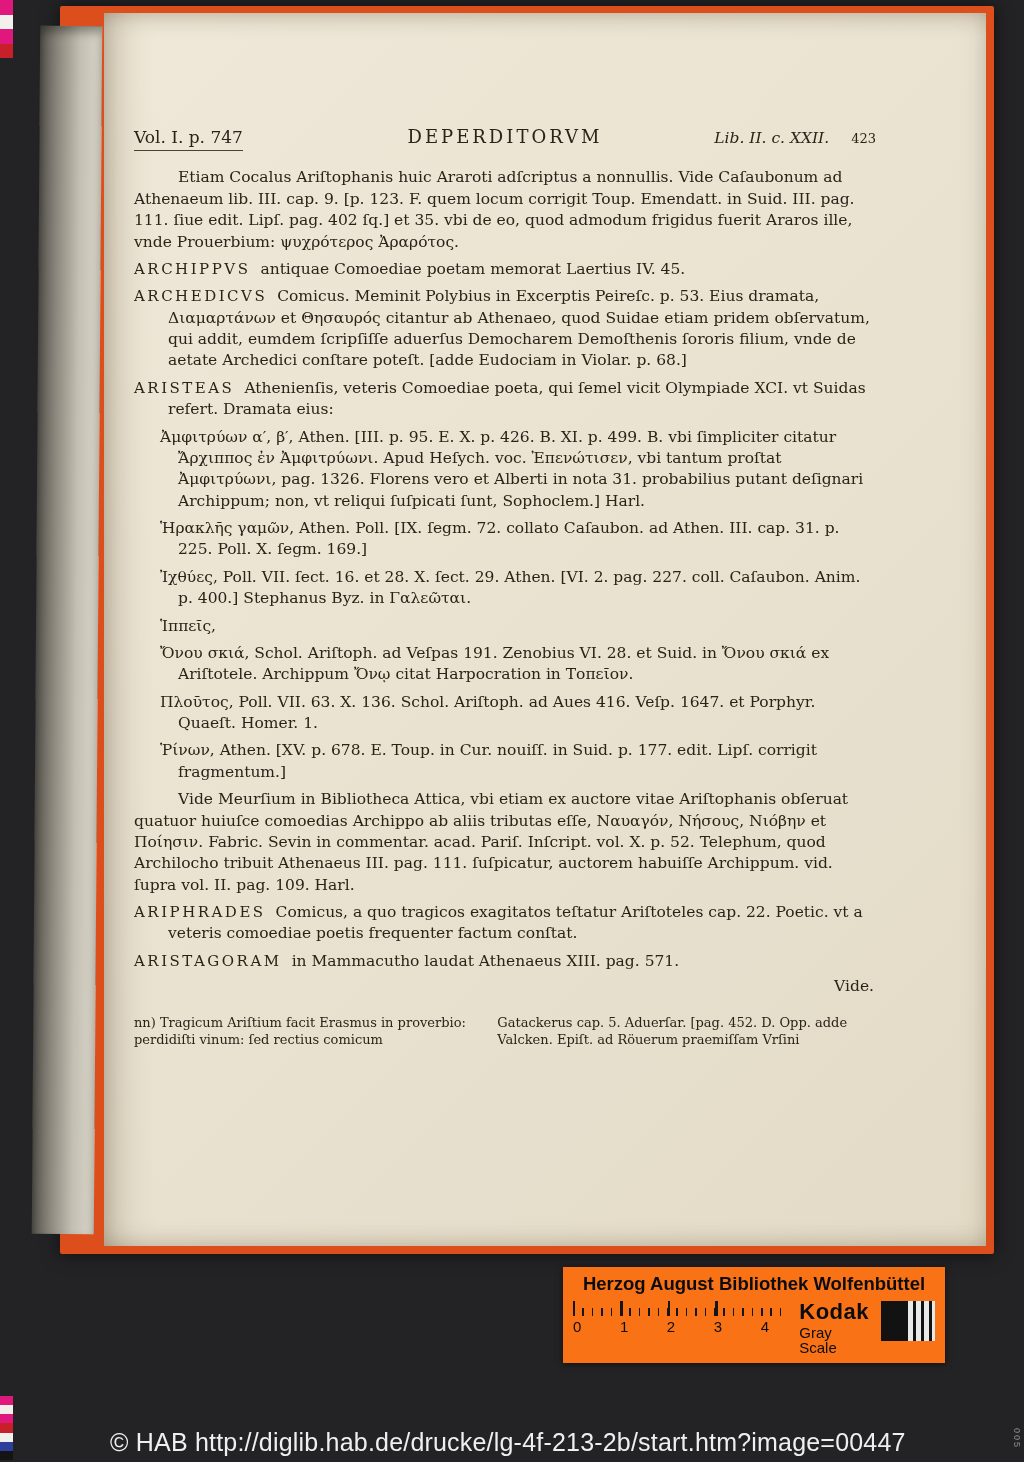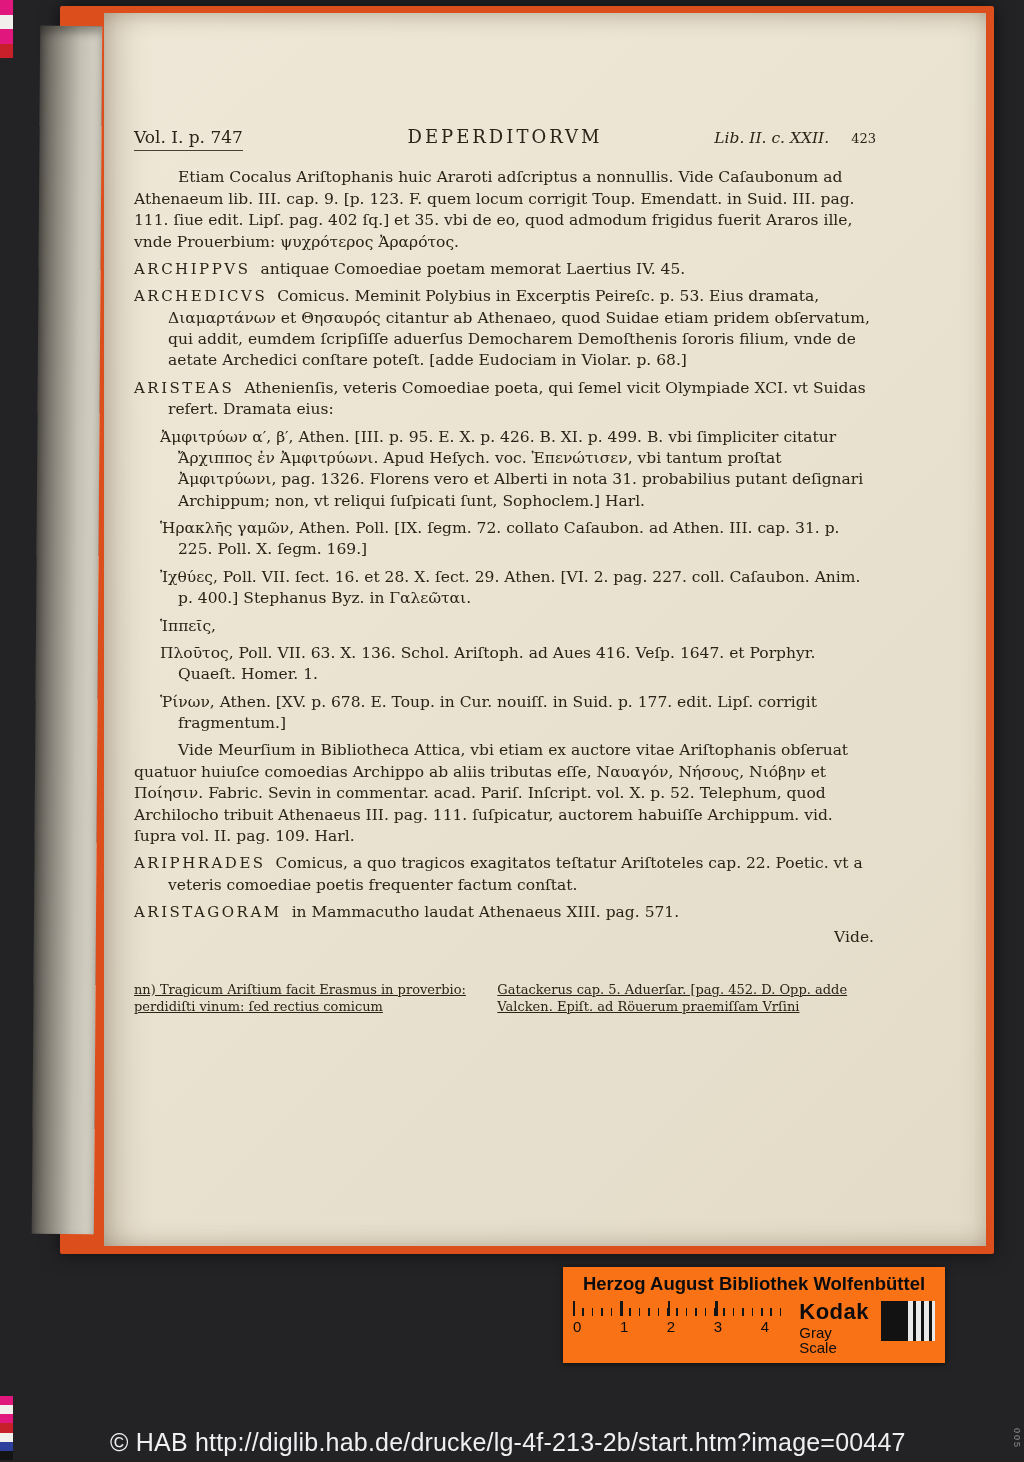--- a/index.html
+++ b/index.html
@@ -32,21 +32,21 @@
   .header-right{justify-self:end;display:flex;gap:22px;align-items:baseline;}
   .chapter-ref{font-style:italic;font-size:15.5px;}
   .folio{font-size:13px;}
   
   .para{margin:0 0 6px 0;text-indent:44px;}
   .entry{margin:6px 0;padding-left:34px;text-indent:-34px;}
   .entry .head{letter-spacing:2.5px;margin-right:10px;font-size:15px;}
   .gentry{margin:6px 0;padding-left:44px;text-indent:-18px;}
   .suid-line{text-align:right;margin:-2px 2px 0 0;}
   
-  .footnote{display:flex;gap:22px;margin-top:32px;font-size:13px;line-height:1.32;text-decoration:underline;}
+  .footnote{display:flex;gap:22px;margin-top:16px;font-size:13px;line-height:1.32;}
   .fn-left{width:46%;}
   .fn-right{width:50%;}
   
   .card{position:absolute;left:563px;top:1267px;width:382px;height:96px;background:#f97316;
         box-shadow:0 1px 6px rgba(0,0,0,.6);font-family:"Liberation Sans",sans-serif;color:#0c0c0e;
         padding:6px 10px;box-sizing:border-box;}
   .card-title{font-weight:bold;font-size:18.5px;text-align:center;white-space:nowrap;}
   .card-row{display:flex;align-items:flex-start;gap:12px;margin-top:6px;}
   .ruler{width:236px;}
   .ruler-ticks{position:relative;height:15px;}
@@ -99,20 +99,21 @@
       <p class="entry"><span class="head">ARCHIPPVS</span><span>antiquae Comoediae poetam memorat Laertius IV. 45.</span></p>
 
       <p class="entry"><span class="head">ARCHEDICVS</span><span>Comicus.  Meminit Polybius in Excerptis Peireſc. p. 53.  Eius dramata, Διαμαρτάνων et Θησαυρός citantur ab Athenaeo, quod Suidae etiam pridem obſervatum, qui addit, eumdem ſcripſiſſe aduerſus Democharem Demoſthenis ſororis filium, vnde de aetate Archedici conſtare poteſt. [adde Eudociam in Violar. p. 68.]</span></p>
 
       <p class="entry"><span class="head">ARISTEAS</span><span>Athenienſis, veteris Comoediae poeta, qui ſemel vicit Olympiade XCI. vt Suidas refert.  Dramata eius:</span></p>
 
       <p class="gentry">Ἀμφιτρύων α′, β′, Athen. [III. p. 95. E. X. p. 426. B. XI. p. 499. B. vbi ſimpliciter citatur Ἄρχιππος ἐν Ἀμφιτρύωνι.  Apud Heſych. voc. Ἐπενώτισεν, vbi tantum proſtat Ἀμφιτρύωνι, pag. 1326. Florens vero et Alberti in nota 31. probabilius putant deſignari Archippum; non, vt reliqui ſuſpicati ſunt, Sophoclem.] Harl.</p>
       <p class="gentry">Ἡρακλῆς γαμῶν, Athen. Poll. [IX. ſegm. 72. collato Caſaubon. ad Athen. III. cap. 31. p. 225. Poll. X. ſegm. 169.]</p>
       <p class="gentry">Ἰχθύες, Poll. VII. ſect. 16. et 28. X. ſect. 29. Athen. [VI. 2. pag. 227. coll. Caſaubon. Anim. p. 400.] Stephanus Byz. in Γαλεῶται.</p>
       <p class="gentry">Ἱππεῖς,</p>
+      <p class="gentry">Ὄνου σκιά, Schol. Ariſtoph. ad Veſpas 191. Zenobius VI. 28. et Suid. in Ὄνου σκιά ex Ariſtotele.  Archippum Ὄνῳ citat Harpocration in Τοπεῖον.</p>
       <p class="gentry">Πλοῦτος, Poll. VII. 63. X. 136.  Schol. Ariſtoph. ad Aues 416.  Veſp. 1647. et Porphyr. Quaeſt. Homer. 1.</p>
       <p class="gentry">Ῥίνων, Athen. [XV. p. 678. E.  Toup. in Cur. nouiſſ. in Suid. p. 177. edit. Lipſ. corrigit fragmentum.]</p>
 
       <p class="para">Vide Meurſium in Bibliotheca Attica, vbi etiam ex auctore vitae Ariſtophanis obſeruat quatuor huiuſce comoedias Archippo ab aliis tributas eſſe, Ναυαγόν, Νήσους, Νιόβην et Ποίησιν.  Fabric.  Sevin in commentar. acad. Pariſ. Inſcript. vol. X. p. 52.  Telephum, quod Archilocho tribuit Athenaeus III. pag. 111. ſuſpicatur, auctorem habuiſſe Archippum. vid. ſupra vol. II. pag. 109.  Harl.</p>
 
       <p class="entry"><span class="head">ARIPHRADES</span><span>Comicus, a quo tragicos exagitatos teſtatur Ariſtoteles cap. 22. Poetic. vt a veteris comoediae poetis frequenter factum conſtat.</span></p>
 
       <p class="entry"><span class="head">ARISTAGORAM</span><span>in Mammacutho laudat Athenaeus XIII. pag. 571.</span></p>
 
 

